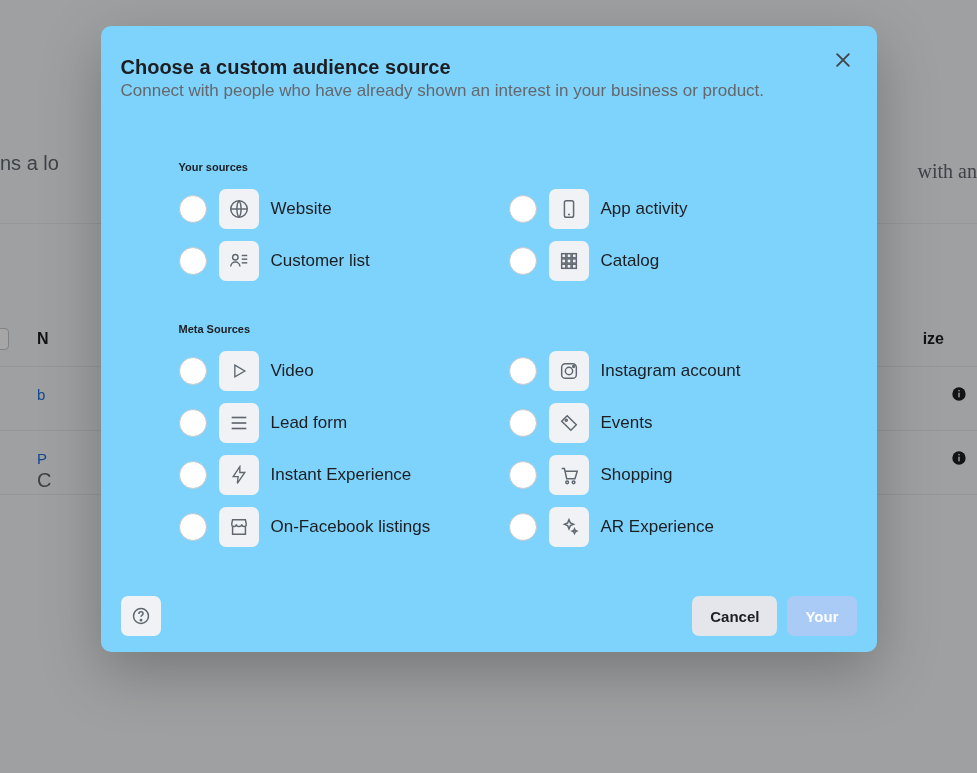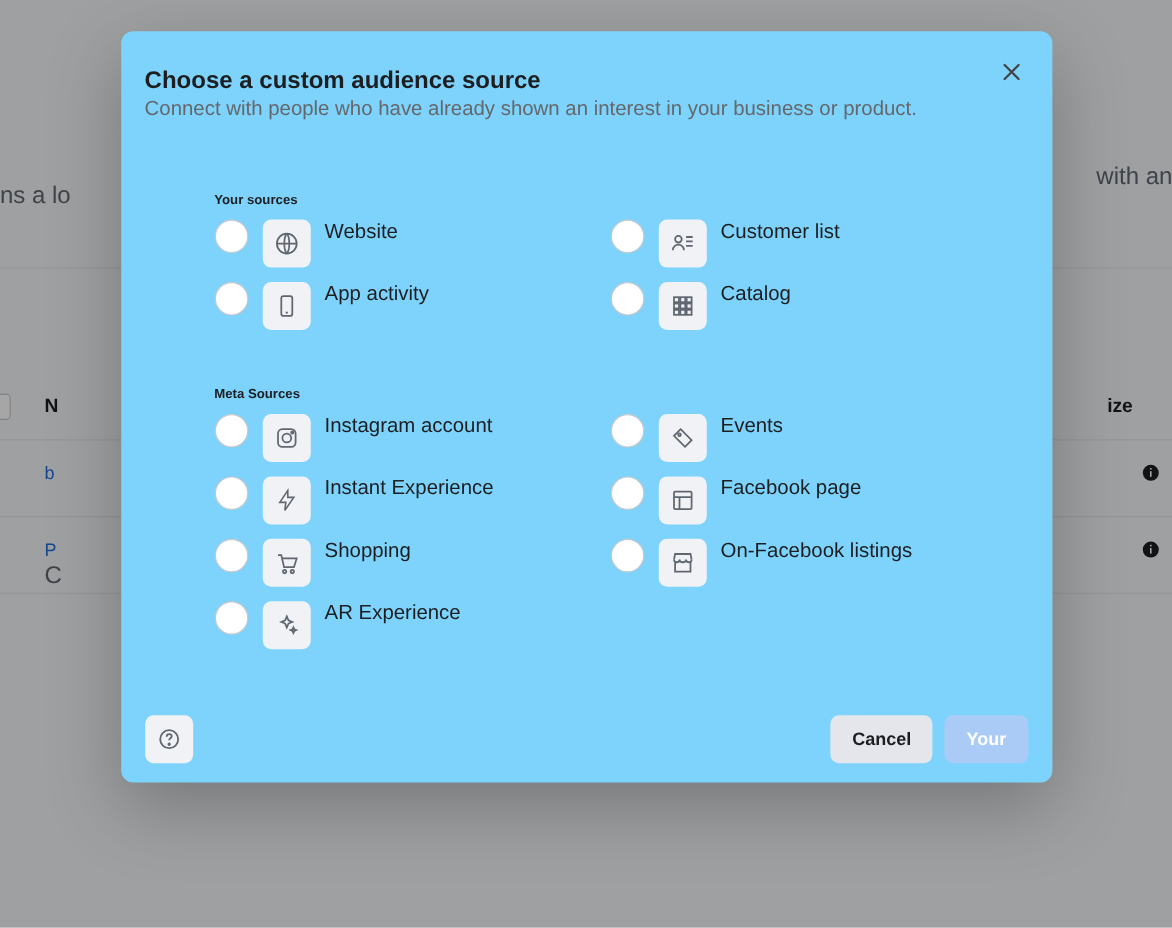--- a/index.html
+++ b/index.html
@@ -108,21 +108,21 @@
     margin: 10px 0 10px 0;
     color: #1c1e21;
   }
   .grid {
     display: grid;
     grid-template-columns: 1fr 1fr;
     column-gap: 40px;
   }
   .option {
     display: flex;
-    align-items: flex-start;
+    align-items: center;
     height: 52px;
     gap: 12px;
     cursor: pointer;
     user-select: none;
     border-radius: 6px;
   }
   .radio {
     width: 26px;
     height: 26px;
     border: 1.5px solid #c6c8cc;
@@ -187,21 +187,21 @@
     background: #a9cbf5;
     color: #fff;
     cursor: default;
   }
 </style>
 </head>
 <body>
 
 <div class="bg">
   <div class="txt" style="top:152px; left:0;">ns a lo</div>
-  <div class="txt" style="top:136px; right:0;">with an</div>
+  <div class="txt" style="top:160px; right:0;font-family:Liberation Serif, serif;">with an</div>
   <div class="divider" style="top:223px;"></div>
   <div class="check" style="top:328px; left:-13px;"></div>
   <div class="heading" style="top:330px; left:37px;">N</div>
   <div class="heading" style="top:330px; right:33px;">ize</div>
   <div class="divider" style="top:366px;"></div>
   <div class="link" style="top:386px; left:37px;">b</div>
   <div class="metric" style="top:386px;">
     <span></span>
     <svg class="iicon" viewBox="0 0 24 24" fill="#1c1e21">
         <circle cx="12" cy="12" r="10"></circle>
@@ -253,39 +253,39 @@
               <path d="M12 3c-3 3-3 15 0 18"></path>
             </svg>
         </div>
         <div class="label">Website</div>
       </div>
 
       <div class="option">
         <div class="radio"></div>
         <div class="iconbox">
           <svg width="22" height="22" viewBox="0 0 24 24" fill="none" stroke="#606770" stroke-width="1.6">
+              <rect x="7" y="3" width="10" height="18" rx="2"></rect>
+              <line x1="11" y1="18" x2="13" y2="18"></line>
+            </svg>
+        </div>
+        <div class="label">App activity</div>
+      </div>
+
+      <div class="option">
+        <div class="radio"></div>
+        <div class="iconbox">
+          <svg width="22" height="22" viewBox="0 0 24 24" fill="none" stroke="#606770" stroke-width="1.6">
               <circle cx="8" cy="8" r="3"></circle>
               <path d="M3 18c0-3 2.5-5 5-5s5 2 5 5"></path>
               <line x1="15" y1="6" x2="21" y2="6"></line>
               <line x1="15" y1="10" x2="21" y2="10"></line>
               <line x1="15" y1="14" x2="21" y2="14"></line>
             </svg>
         </div>
         <div class="label">Customer list</div>
-      </div>
-
-      <div class="option">
-        <div class="radio"></div>
-        <div class="iconbox">
-          <svg width="22" height="22" viewBox="0 0 24 24" fill="none" stroke="#606770" stroke-width="1.6">
-              <rect x="7" y="3" width="10" height="18" rx="2"></rect>
-              <line x1="11" y1="18" x2="13" y2="18"></line>
-            </svg>
-        </div>
-        <div class="label">App activity</div>
       </div>
 
 
       <div class="option">
         <div class="radio"></div>
         <div class="iconbox">
           <svg width="22" height="22" viewBox="0 0 24 24" fill="none" stroke="#606770" stroke-width="1.6">
               <rect x="4" y="4" width="4.5" height="4.5"></rect>
               <rect x="9.75" y="4" width="4.5" height="4.5"></rect>
               <rect x="15.5" y="4" width="4.5" height="4.5"></rect>
@@ -300,33 +300,53 @@
         <div class="label">Catalog</div>
       </div>
       <div></div>
     </div>
 
     <div class="gap"></div>
 
     <div class="section-heading">Meta Sources</div>
     <div class="grid">
 
+      <div class="option">
+        <div class="radio"></div>
+        <div class="iconbox">
+          <svg width="20" height="20" viewBox="0 0 24 24" fill="none" stroke="#606770" stroke-width="1.6">
+              <polygon points="7,5 19,12 7,19"></polygon>
+            </svg>
+        </div>
+        <div class="label">Video</div>
+      </div>
 
       <div class="option">
         <div class="radio"></div>
         <div class="iconbox">
           <svg width="22" height="22" viewBox="0 0 24 24" fill="none" stroke="#606770" stroke-width="1.6">
               <rect x="4" y="4" width="16" height="16" rx="4"></rect>
               <circle cx="12" cy="12" r="4"></circle>
               <circle cx="17" cy="7" r="1" fill="#606770"></circle>
             </svg>
         </div>
         <div class="label">Instagram account</div>
       </div>
 
+      <div class="option">
+        <div class="radio"></div>
+        <div class="iconbox">
+          <svg width="22" height="22" viewBox="0 0 24 24" fill="none" stroke="#606770" stroke-width="1.8">
+              <line x1="4" y1="6" x2="20" y2="6"></line>
+              <line x1="4" y1="12" x2="20" y2="12"></line>
+              <line x1="4" y1="18" x2="20" y2="18"></line>
+            </svg>
+        </div>
+        <div class="label">Lead form</div>
+      </div>
 
       <div class="option">
         <div class="radio"></div>
         <div class="iconbox">
           <svg width="22" height="22" viewBox="0 0 24 24" fill="none" stroke="#606770" stroke-width="1.6">
               <path d="M10 4l10 10-6 6L4 10z"></path>
               <circle cx="9" cy="9" r="1.2"></circle>
             </svg>
         </div>
         <div class="label">Events</div>
@@ -335,31 +355,20 @@
       <div class="option">
         <div class="radio"></div>
         <div class="iconbox">
           <svg width="20" height="20" viewBox="0 0 24 24" fill="none" stroke="#606770" stroke-width="1.6">
               <polygon points="13,2 5,14 11,14 10,22 19,9 13,9"></polygon>
             </svg>
         </div>
         <div class="label">Instant Experience</div>
       </div>
 
-      <div class="option">
-        <div class="radio"></div>
-        <div class="iconbox">
-          <svg width="22" height="22" viewBox="0 0 24 24" fill="none" stroke="#606770" stroke-width="1.6">
-              <rect x="4" y="4" width="16" height="16" rx="1"></rect>
-              <line x1="4" y1="9" x2="20" y2="9"></line>
-              <line x1="9" y1="9" x2="9" y2="20"></line>
-            </svg>
-        </div>
-        <div class="label">Facebook page</div>
-      </div>
 
       <div class="option">
         <div class="radio"></div>
         <div class="iconbox">
           <svg width="22" height="22" viewBox="0 0 24 24" fill="none" stroke="#606770" stroke-width="1.6">
               <path d="M4 5h3l2.5 11h9L21 8H8"></path>
               <circle cx="10" cy="20" r="1.5"></circle>
               <circle cx="17" cy="20" r="1.5"></circle>
             </svg>
         </div>

